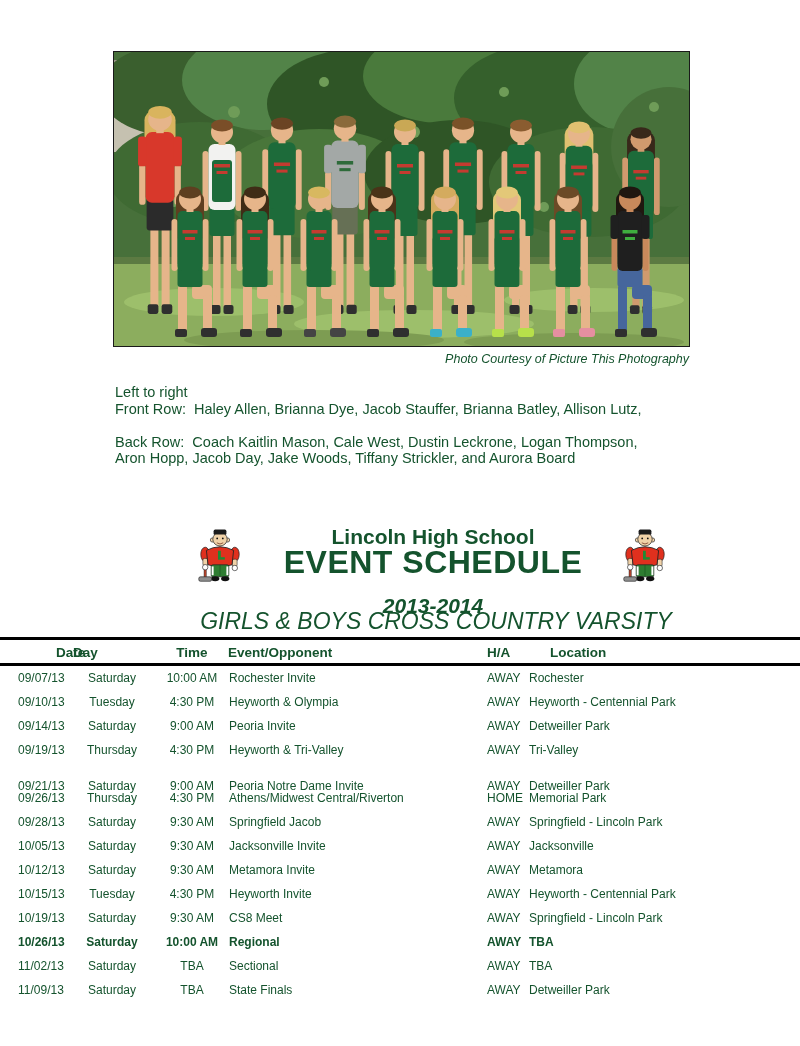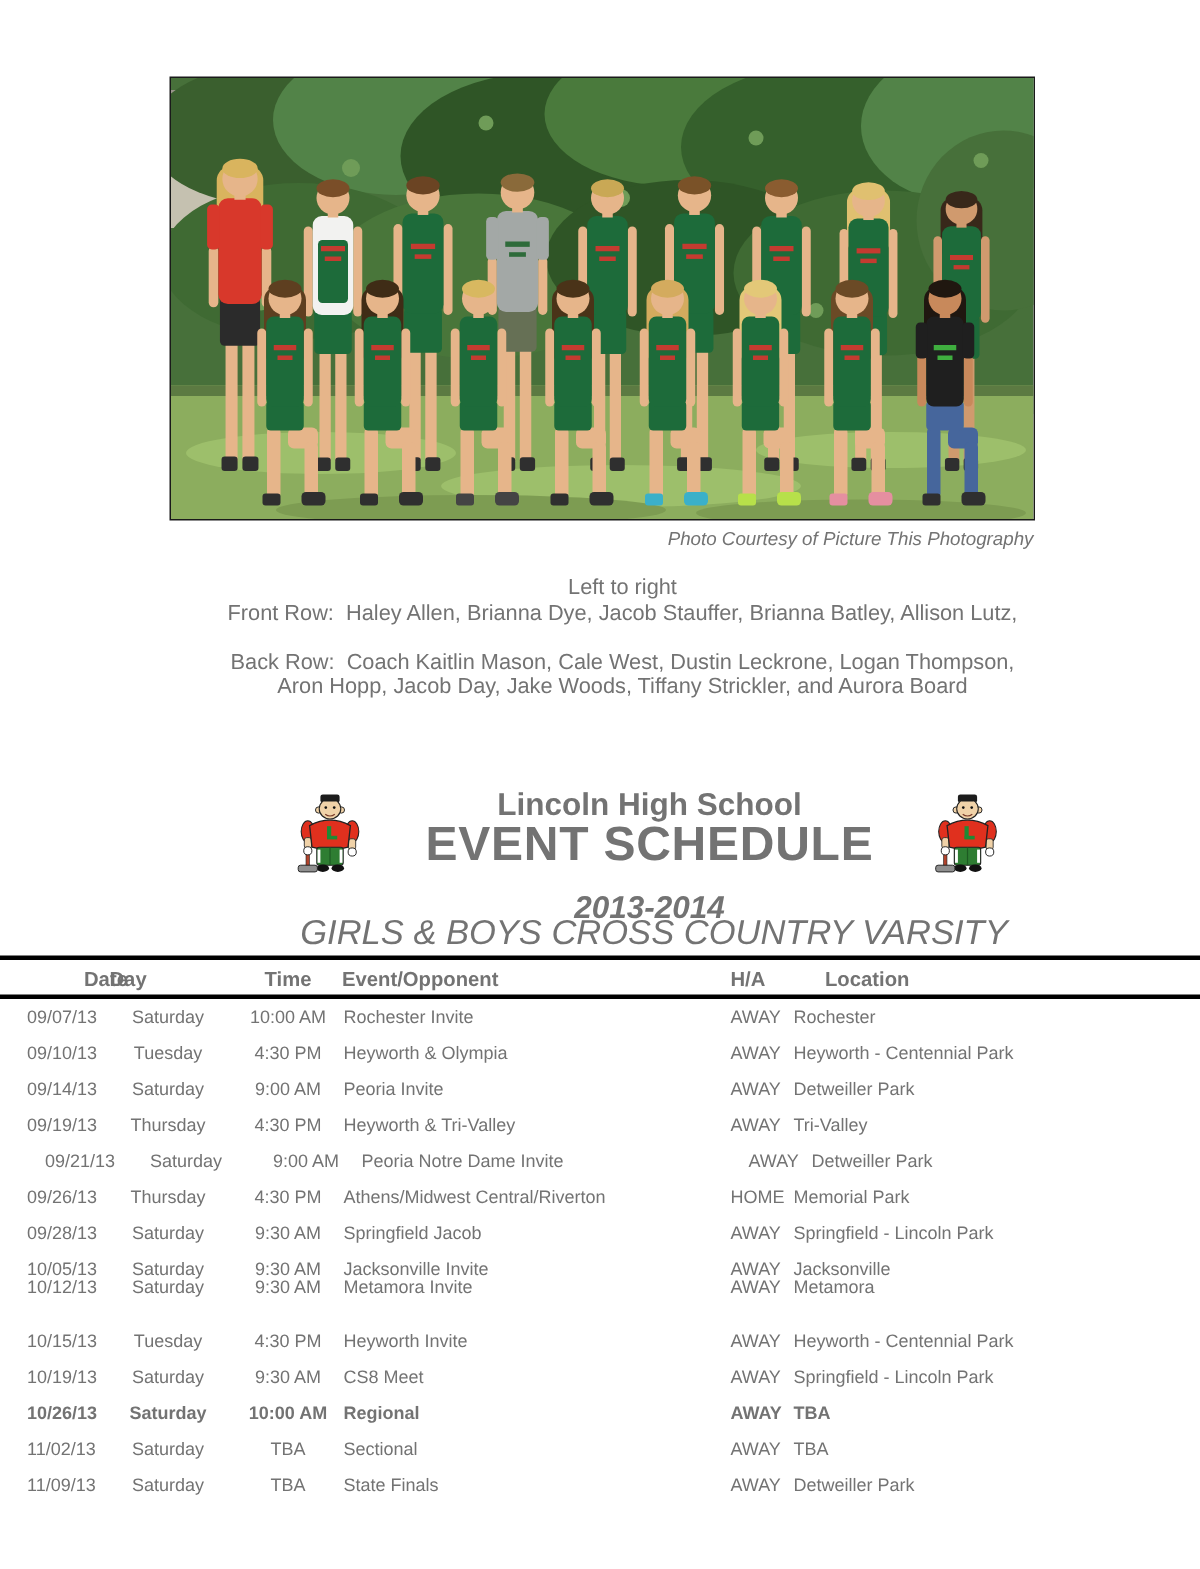--- a/index.html
+++ b/index.html
@@ -1,28 +1,28 @@
 <!DOCTYPE html>
 <html><head>
 <meta charset="utf-8">
 <style>
   html,body{margin:0;padding:0;background:#fff;}
   #page{position:relative;width:800px;height:1046px;background:#ffffff;
-        font-family:"Liberation Sans", sans-serif;color:#737373;overflow:hidden;}
+        font-family:"Liberation Sans", sans-serif;color:#14532d;overflow:hidden;}
 
   
   .photo-frame{position:absolute;left:113px;top:51px;width:575px;height:294px;
                border:1px solid #1a1a1a;box-sizing:content-box;}
   .photo-frame svg{display:block;}
 
   .credit{position:absolute;left:113px;top:352px;width:576px;text-align:right;
           font-style:italic;font-size:12.5px;line-height:15px;}
 
   .roster{position:absolute;left:115px;top:384px;width:600px;font-size:14.5px;line-height:16.5px;}
-  .roster-line{white-space:pre;text-align:center;}
+  .roster-line{white-space:pre;}
   .roster-gap{height:16.5px;}
 
   
   .mascot{position:absolute;width:48px;height:60px;}
   .mascot-left{left:196px;top:526px;}
   .mascot-right{left:621px;top:526px;}
   .masthead-title{position:absolute;left:433px;top:524px;transform:translateX(-50%);
                   text-align:center;white-space:nowrap;}
   .school{font-size:21px;font-weight:bold;line-height:25px;}
   .event-title{font-size:32px;font-weight:bold;line-height:27px;letter-spacing:0.5px;}
@@ -480,21 +480,21 @@
         <span class="t-cell c-loc">Detweiller Park</span>
       </div>
       <div class="t-row" style="top: 72px;">
         <span class="t-cell c-date">09/19/13</span>
         <span class="t-cell c-day">Thursday</span>
         <span class="t-cell c-time">4:30 PM</span>
         <span class="t-cell c-event">Heyworth &amp; Tri-Valley</span>
         <span class="t-cell c-ha">AWAY</span>
         <span class="t-cell c-loc">Tri-Valley</span>
       </div>
-      <div class="t-row" style="top: 96px; margin-left: 12px;">
+      <div class="t-row" style="top: 108px;">
         <span class="t-cell c-date">09/21/13</span>
         <span class="t-cell c-day">Saturday</span>
         <span class="t-cell c-time">9:00 AM</span>
         <span class="t-cell c-event">Peoria Notre Dame Invite</span>
         <span class="t-cell c-ha">AWAY</span>
         <span class="t-cell c-loc">Detweiller Park</span>
       </div>
       <div class="t-row" style="top: 120px;">
         <span class="t-cell c-date">09/26/13</span>
         <span class="t-cell c-day">Thursday</span>
@@ -512,21 +512,21 @@
         <span class="t-cell c-loc">Springfield - Lincoln Park</span>
       </div>
       <div class="t-row" style="top: 168px;">
         <span class="t-cell c-date">10/05/13</span>
         <span class="t-cell c-day">Saturday</span>
         <span class="t-cell c-time">9:30 AM</span>
         <span class="t-cell c-event">Jacksonville Invite</span>
         <span class="t-cell c-ha">AWAY</span>
         <span class="t-cell c-loc">Jacksonville</span>
       </div>
-      <div class="t-row" style="top: 180px;">
+      <div class="t-row" style="top: 192px;">
         <span class="t-cell c-date">10/12/13</span>
         <span class="t-cell c-day">Saturday</span>
         <span class="t-cell c-time">9:30 AM</span>
         <span class="t-cell c-event">Metamora Invite</span>
         <span class="t-cell c-ha">AWAY</span>
         <span class="t-cell c-loc">Metamora</span>
       </div>
       <div class="t-row" style="top: 216px;">
         <span class="t-cell c-date">10/15/13</span>
         <span class="t-cell c-day">Tuesday</span>

